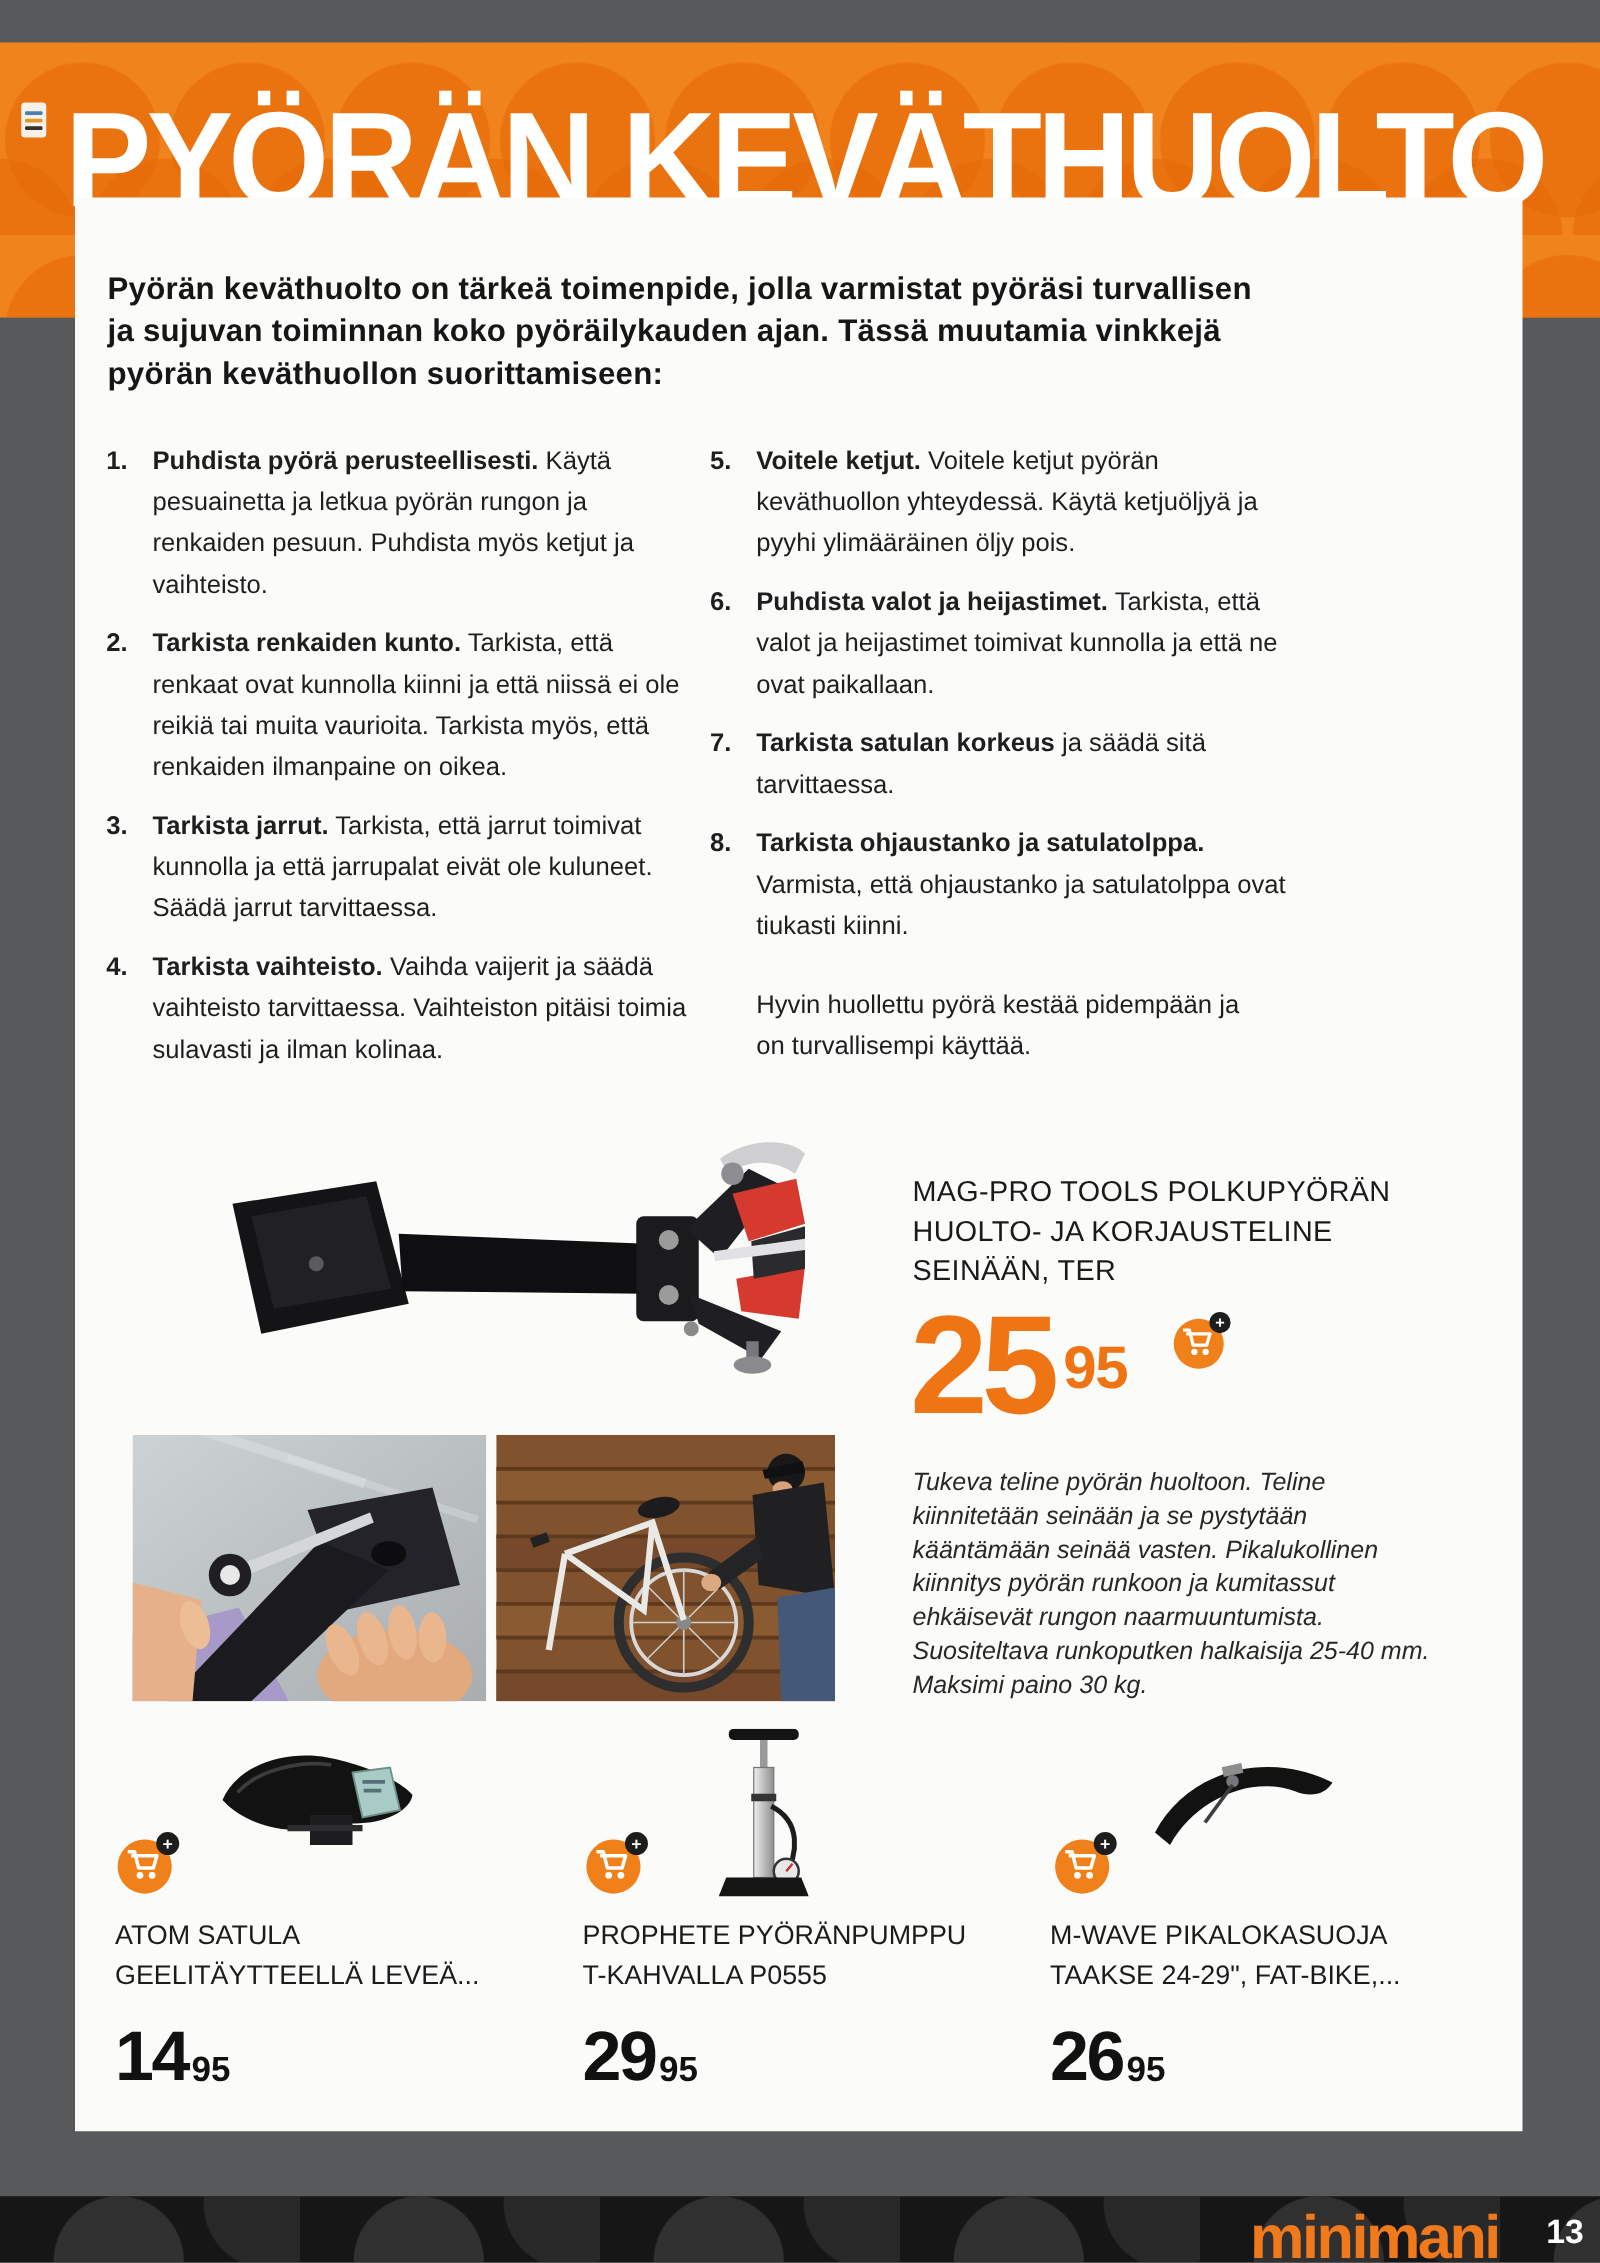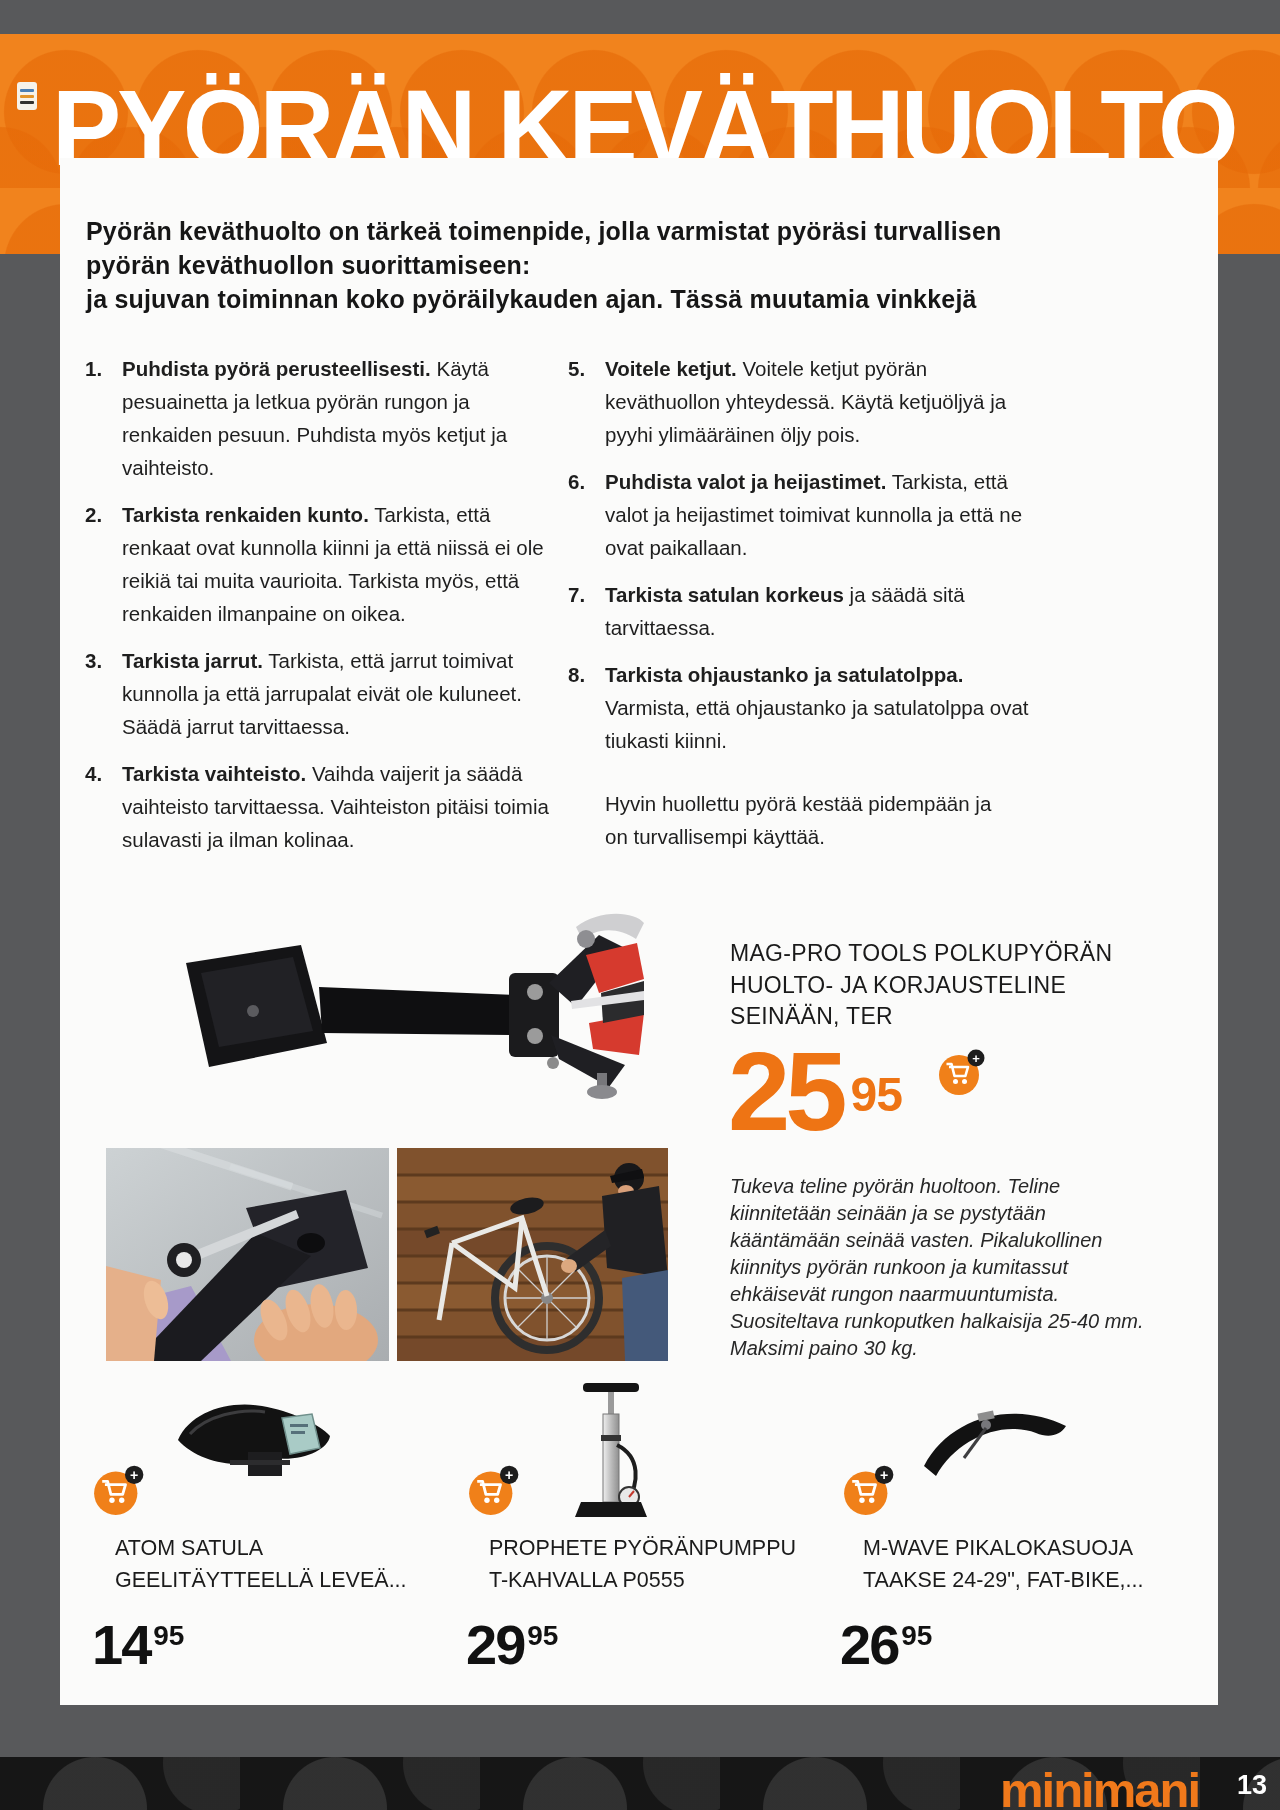--- a/index.html
+++ b/index.html
@@ -44,22 +44,22 @@
   
   .prod-img{position:absolute;}
   .img-saddle{left:110px;top:1232px;width:170px;height:90px;}
   .img-pump{left:515px;top:1225px;width:72px;height:142px;}
   .img-fender{left:860px;top:1242px;width:150px;height:82px;}
   .cart{position:absolute;width:52px;height:52px;cursor:pointer;}
   .cart-featured{left:878px;top:890px;width:48px;height:48px;}
   .cart-1{left:33px;top:1306px;}
   .cart-2{left:408px;top:1306px;}
   .cart-3{left:783px;top:1306px;}
-  .p-label{position:absolute;top:1374px;font-size:21.5px;line-height:32px;color:#1b1b1b;white-space:nowrap;margin-left:23px;}
-  .p-price{position:absolute;top:1460px;color:#111;display:flex;align-items:flex-start;}
+  .p-label{position:absolute;top:1374px;font-size:21.5px;line-height:32px;color:#1b1b1b;white-space:nowrap;}
+  .p-price{position:absolute;top:1460px;color:#111;display:flex;align-items:flex-end;}
   .p-euros{font-size:56px;font-weight:800;line-height:54px;letter-spacing:-2px;}
   .p-cents{font-size:28px;font-weight:800;margin:2px 0 0 3px;}
   .col1{left:32px;} .col2{left:406px;} .col3{left:780px;}
   
   .footer{position:absolute;left:0;bottom:0;width:100%;height:53px;background-color:#161616;
     background-image:
       radial-gradient(circle 52px at 95px 52px, rgba(70,70,70,.55) 99%, transparent 101%),
       radial-gradient(circle 52px at 215px 6px, rgba(55,55,55,.55) 99%, transparent 101%);
     background-size:240px 104px;}
   .brand{position:absolute;left:1000px;top:9px;font-size:49px;font-weight:800;color:#f0791b;letter-spacing:-2px;line-height:1;}
@@ -76,22 +76,22 @@
         <i></i>
         <i></i>
       </div>
     <div class="page-title">PYÖRÄN KEVÄTHUOLTO</div>
   </div>
 
   <div class="card">
 
     <div class="intro">
       <div>Pyörän keväthuolto on tärkeä toimenpide, jolla varmistat pyöräsi turvallisen</div>
+      <div>ja sujuvan toiminnan koko pyöräilykauden ajan. Tässä muutamia vinkkejä</div>
       <div>pyörän keväthuollon suorittamiseen:</div>
-      <div>ja sujuvan toiminnan koko pyöräilykauden ajan. Tässä muutamia vinkkejä</div>
     </div>
 
     <div class="tips t-left">
       <div class="tip">
         <span class="tip-num">1.</span>
         <span class="tip-text"><b>Puhdista pyörä perusteellisesti.</b> <span>Käytä pesuainetta ja letkua pyörän rungon ja renkaiden pesuun. Puhdista myös ketjut ja vaihteisto.</span></span>
       </div>
       <div class="tip">
         <span class="tip-num">2.</span>
         <span class="tip-text"><b>Tarkista renkaiden kunto.</b> <span>Tarkista, että renkaat ovat kunnolla kiinni ja että niissä ei ole reikiä tai muita vaurioita. Tarkista myös, että renkaiden ilmanpaine on oikea.</span></span>

